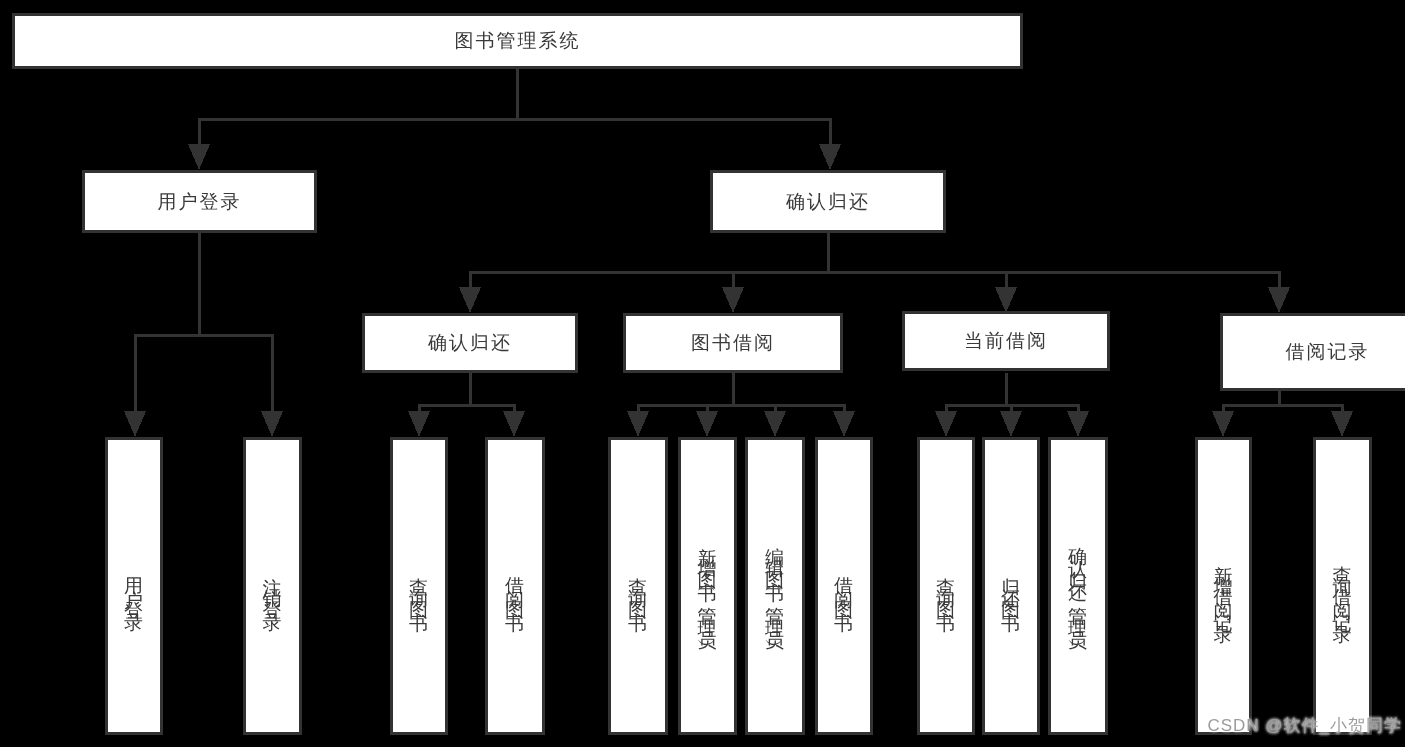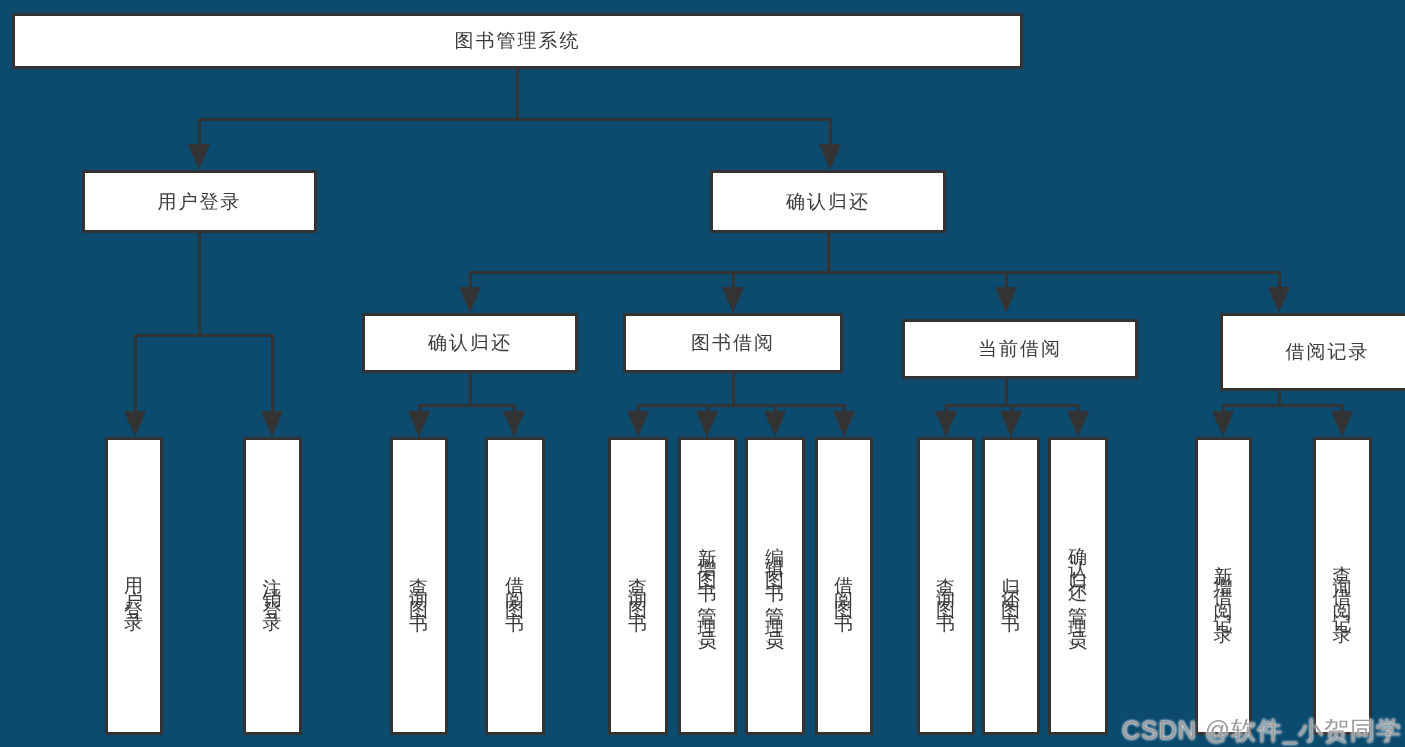--- a/index.html
+++ b/index.html
@@ -1,20 +1,20 @@
 <!DOCTYPE html>
 <html><head>
 <meta charset="utf-8">
 <style>
   html, body { margin: 0; padding: 0; background: #ffffff; }
   .canvas {
     position: relative;
     width: 1405px;
     height: 747px;
-    background: #0c4a6e;
+    background: #000000;
     overflow: hidden;
     font-family: "Liberation Sans", "DejaVu Sans", sans-serif;
   }
   .connectors {
     position: absolute;
     left: 0; top: 0;
     width: 1405px; height: 747px;
     z-index: 0;
   }
   .connectors line { stroke: #333333; stroke-width: 3; }
@@ -52,40 +52,40 @@
     line-height: 1;
     color: #3a3a3a;
     white-space: nowrap;
   }
   
   .n-root   { left: 12px;   top: 13px;  width: 1011px; height: 56px; }
   .n-login  { left: 82px;   top: 170px; width: 235px;  height: 63px; }
   .n-mgmt   { left: 710px;  top: 170px; width: 236px;  height: 63px; }
   .n-newbook{ left: 362px;  top: 313px; width: 216px;  height: 60px; }
   .n-borrow { left: 623px;  top: 313px; width: 220px;  height: 60px; }
-  .n-current{ left: 902px;  top: 319px; width: 236px;  height: 60px; text-align: center; }
+  .n-current{ left: 902px;  top: 311px; width: 208px;  height: 60px; text-align: center; }
   .n-records{ left: 1220px; top: 313px; width: 215px;  height: 78px; }
   .l-g1a { left: 105px;  width: 58px; }
   .l-g1b { left: 243px;  width: 59px; }
   .l-g2a { left: 390px;  width: 58px; }
   .l-g2b { left: 485px;  width: 60px; }
   .l-g3a { left: 608px;  width: 60px; }
   .l-g3b { left: 678px;  width: 59px; }
   .l-g3c { left: 745px;  width: 60px; }
   .l-g3d { left: 815px;  width: 58px; }
   .l-g4a { left: 917px;  width: 58px; }
   .l-g4b { left: 982px;  width: 58px; }
   .l-g4c { left: 1048px; width: 60px; }
   .l-g5a { left: 1195px; width: 57px; }
   .l-g5b { left: 1313px; width: 59px; }
   .watermark {
     position: absolute;
     right: 3px;
     top: 714px;
-    font-size: 25px;
+    font-size: 17px;
     letter-spacing: 1px;
     color: #9b9b9b;
     white-space: nowrap;
     z-index: 2;
     text-shadow: 0 0 3px #ffffff, 0 0 3px #ffffff;
   }
 </style>
 </head>
 <body>
 

